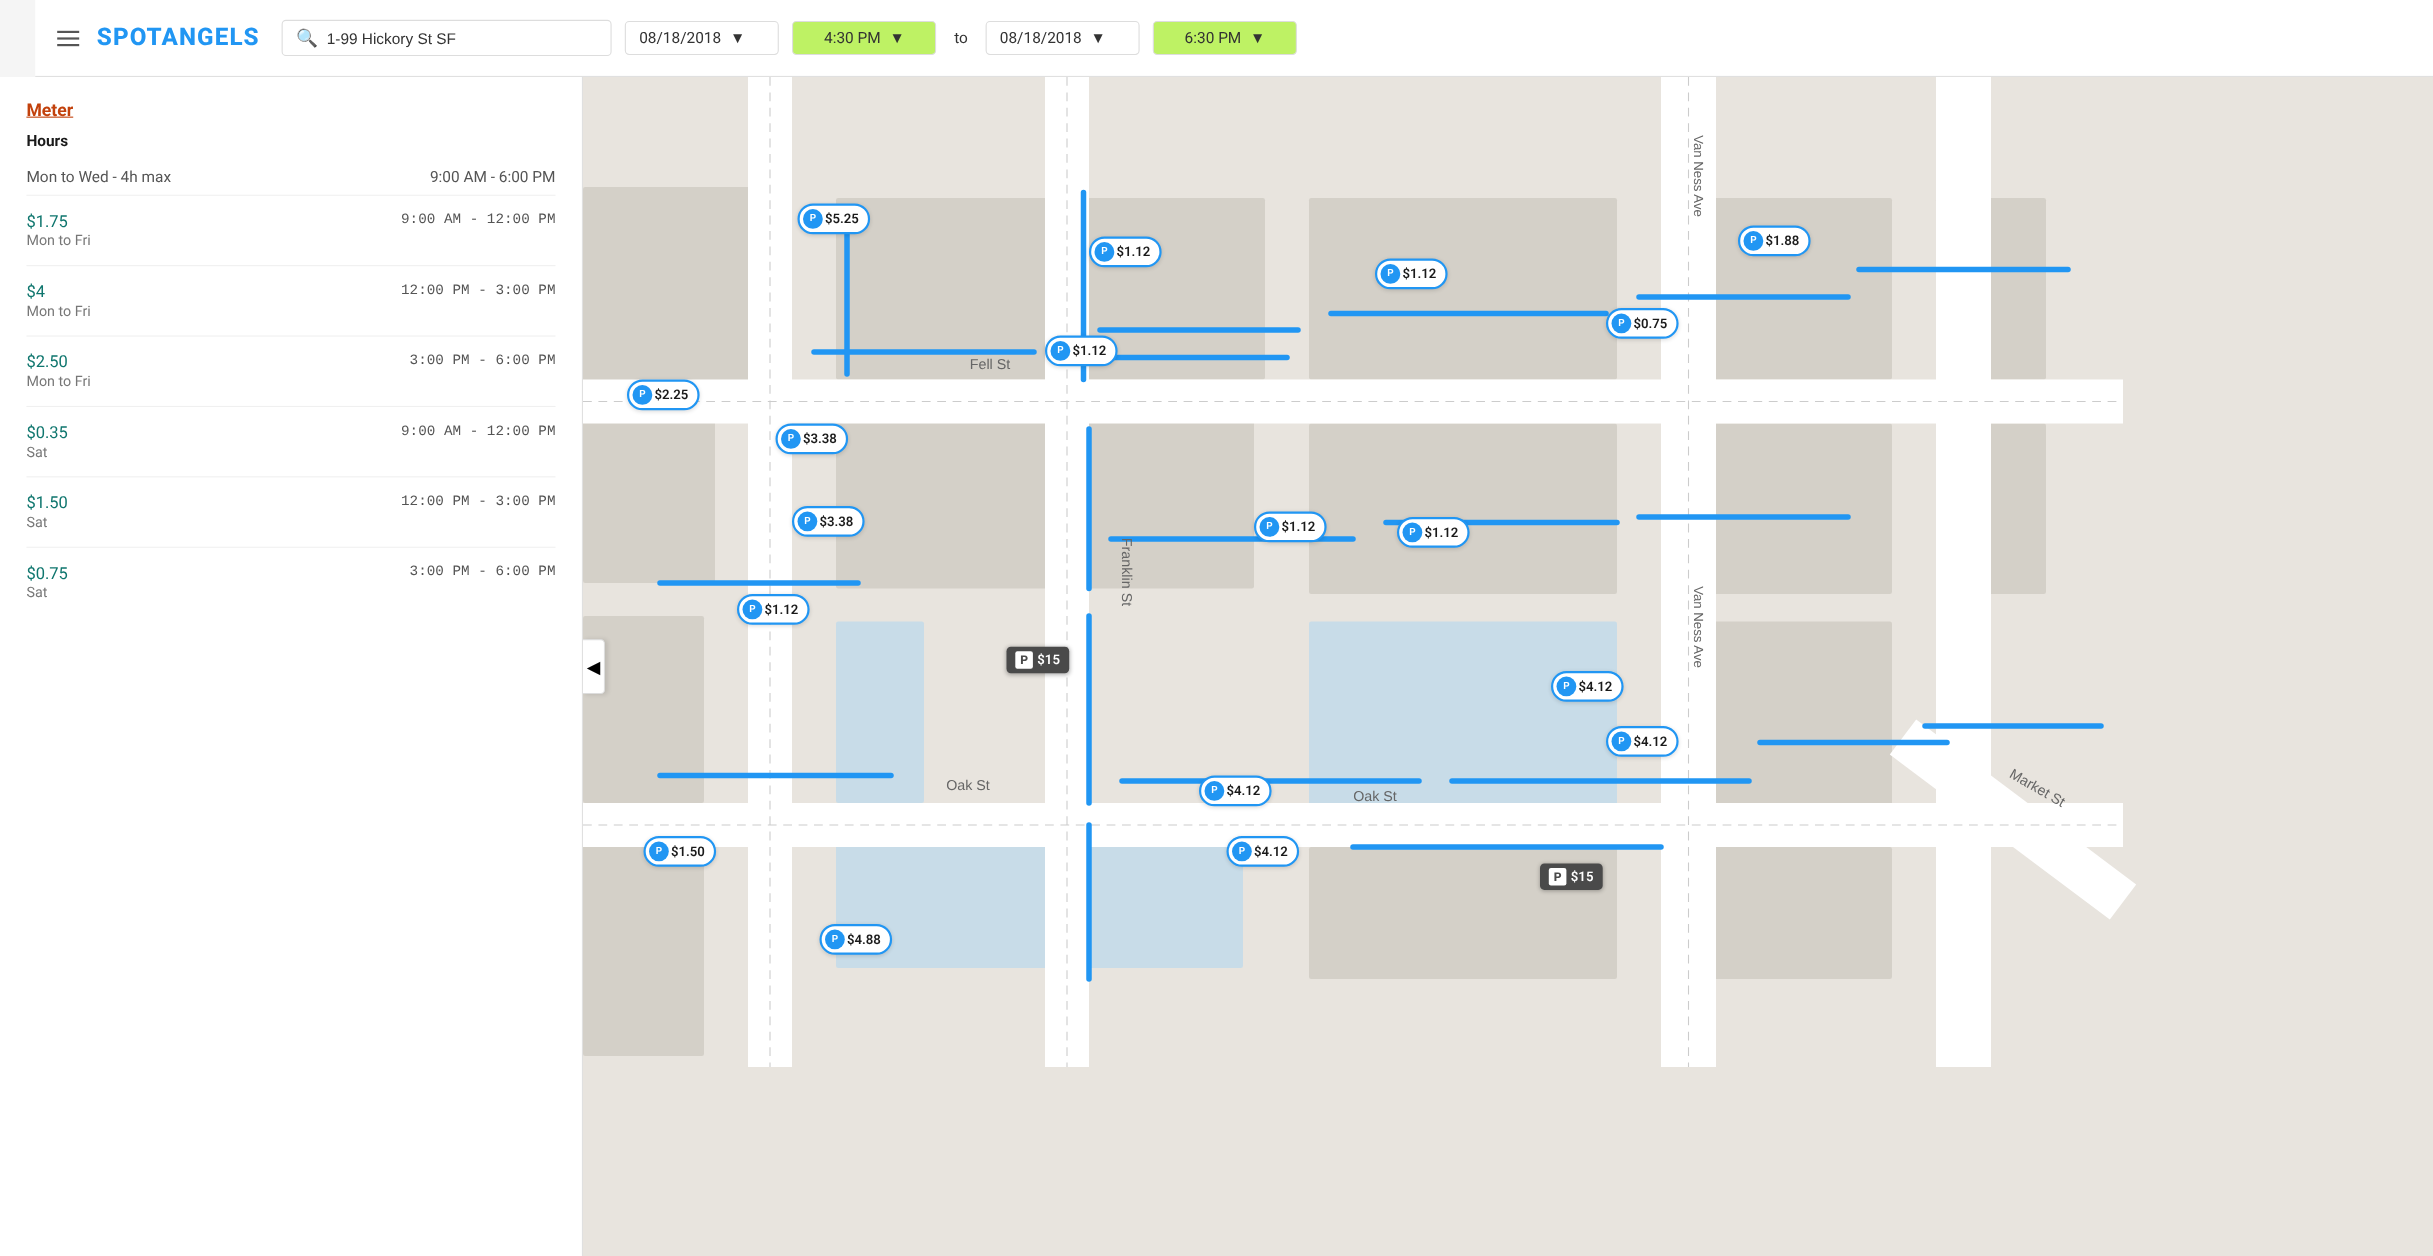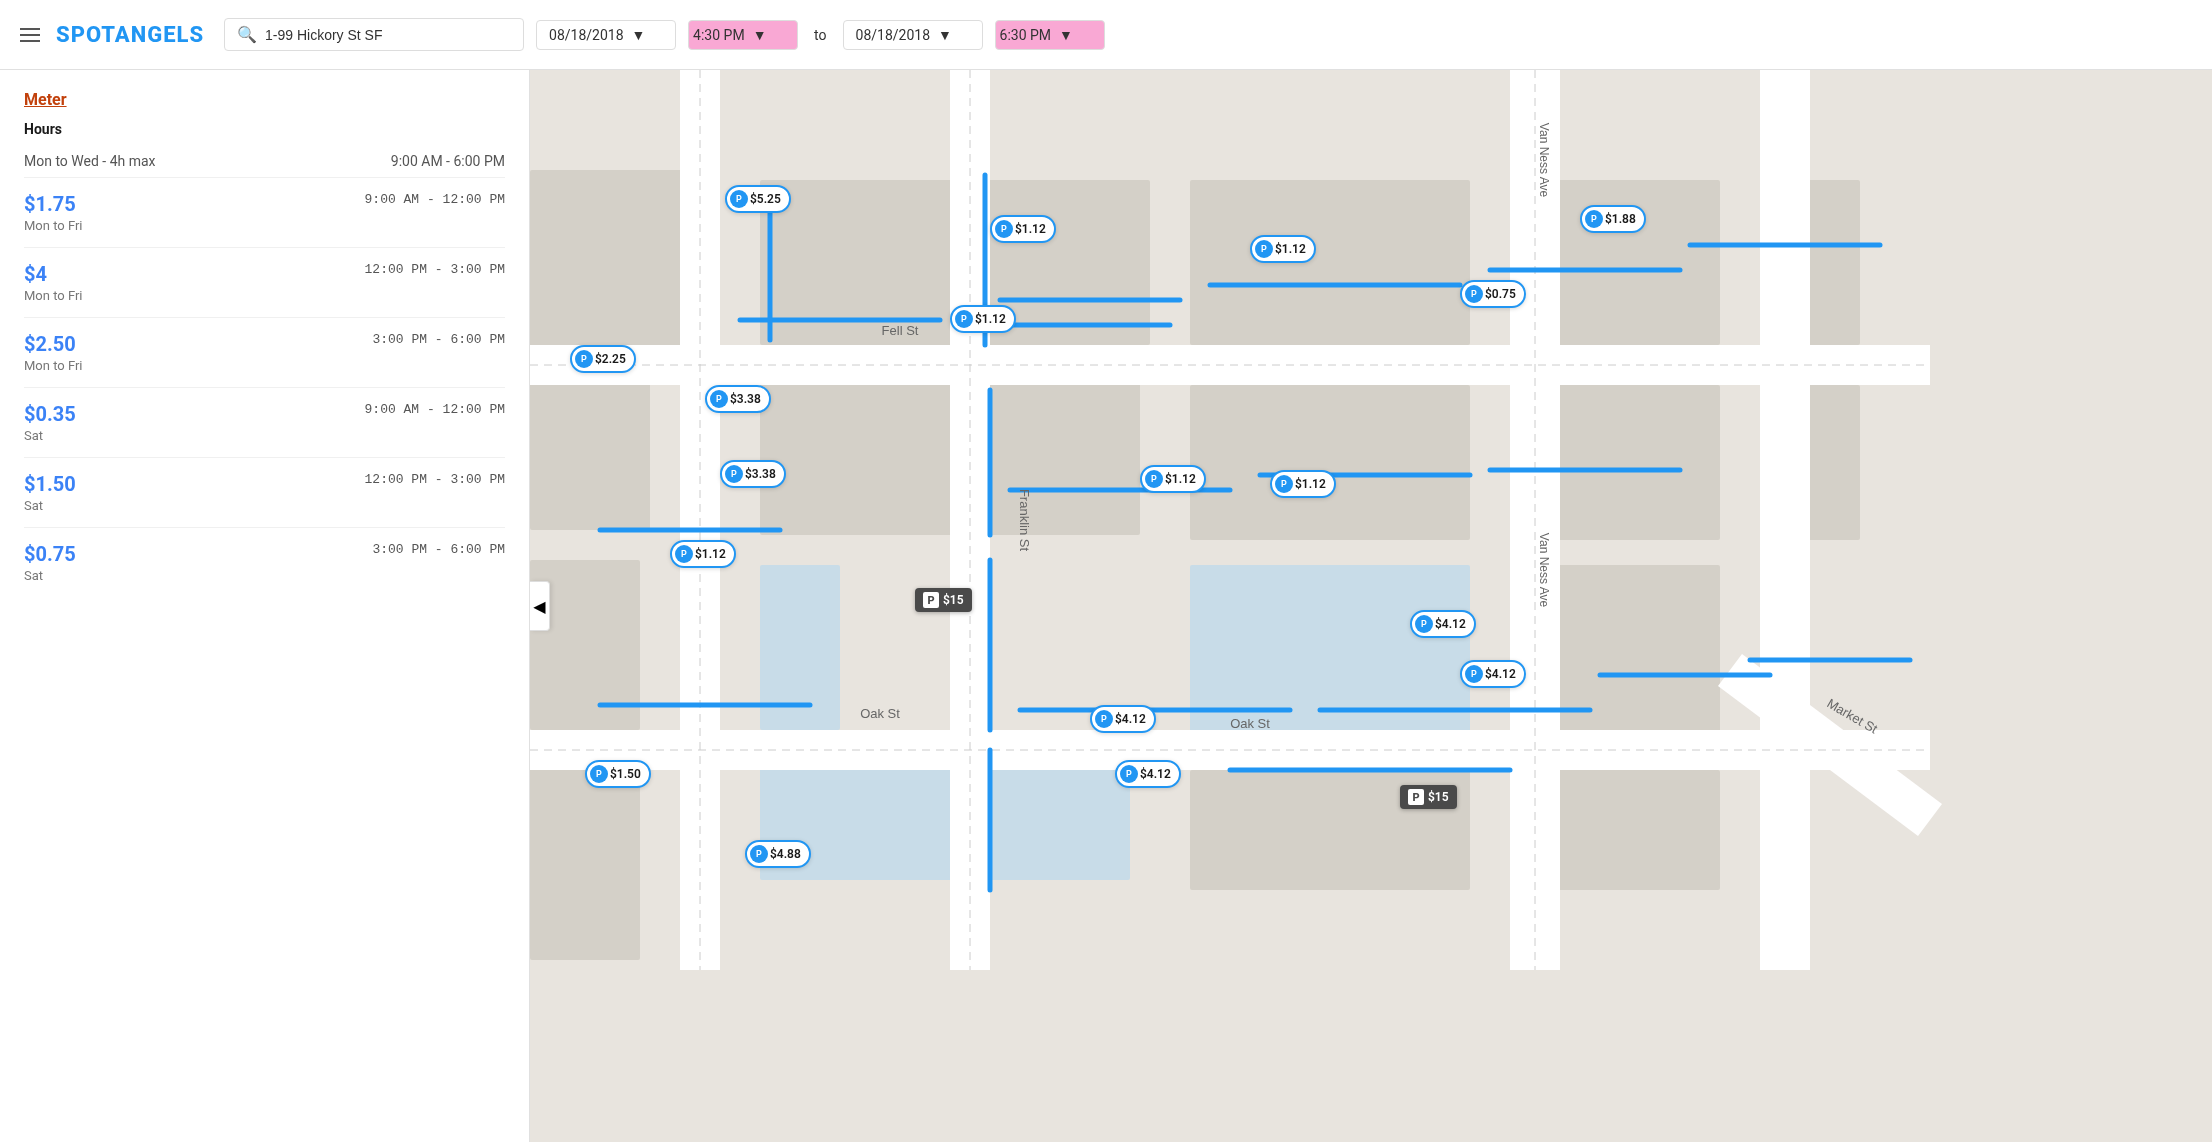--- a/index.html
+++ b/index.html
@@ -9,20 +9,21 @@
     #header {
       display: flex;
       align-items: center;
       background: #fff;
       border-bottom: 1px solid #e0e0e0;
       height: 70px;
       padding: 0 16px;
       gap: 12px;
       z-index: 100;
       position: relative;
+      margin-left: 32px;
     }
     #menu-icon {
       cursor: pointer;
       display: flex; flex-direction: column; gap: 4px; padding: 4px;
     }
     #menu-icon span { display: block; width: 20px; height: 2px; background: #555; }
     #logo {
       font-size: 22px;
       font-weight: 800;
       color: #2196f3;
@@ -54,22 +55,22 @@
       gap: 8px;
       cursor: pointer;
       min-width: 140px;
     }
     .date-picker span { font-size: 14px; color: #333; }
     .time-picker {
       display: flex;
       align-items: flex-end;
       border: 1px solid #ddd;
       border-radius: 4px;
-      padding: 6px 4px;
-      background: #f9a8d4;
+      padding: 6px 28px;
+      background: #bef264;
       gap: 8px;
       cursor: pointer;
       min-width: 110px;
     }
     .time-picker span { font-size: 14px; color: #333; }
     .chevron-down { color: #555; font-size: 12px; }
     .separator-to { font-size: 14px; color: #333; padding: 0 4px; }
 
     
     #main {
@@ -116,21 +117,21 @@
 
     .meter-row {
       display: flex;
       justify-content: space-between;
       align-items: flex-start;
       padding: 14px 0;
       border-bottom: 1px solid #f0f0f0;
     }
     .meter-row:last-child { border-bottom: none; }
     .meter-left { }
-    .meter-price { font-size: 20px; font-weight: 700; color: #3b82f6; }
+    .meter-price { font-size: 15px; font-weight: 400; color: #0f766e; }
     .meter-days { font-size: 13px; color: #777; margin-top: 2px; }
     .meter-time { font-size: 13px; color: #555; text-align: right; font-family: Liberation Mono, monospace; }
 
     .meter-hours-row {
       display: flex;
       justify-content: space-between;
       padding: 8px 0;
       border-bottom: 1px solid #f0f0f0;
     }
     .meter-hours-left { font-size: 14px; color: #555; }

